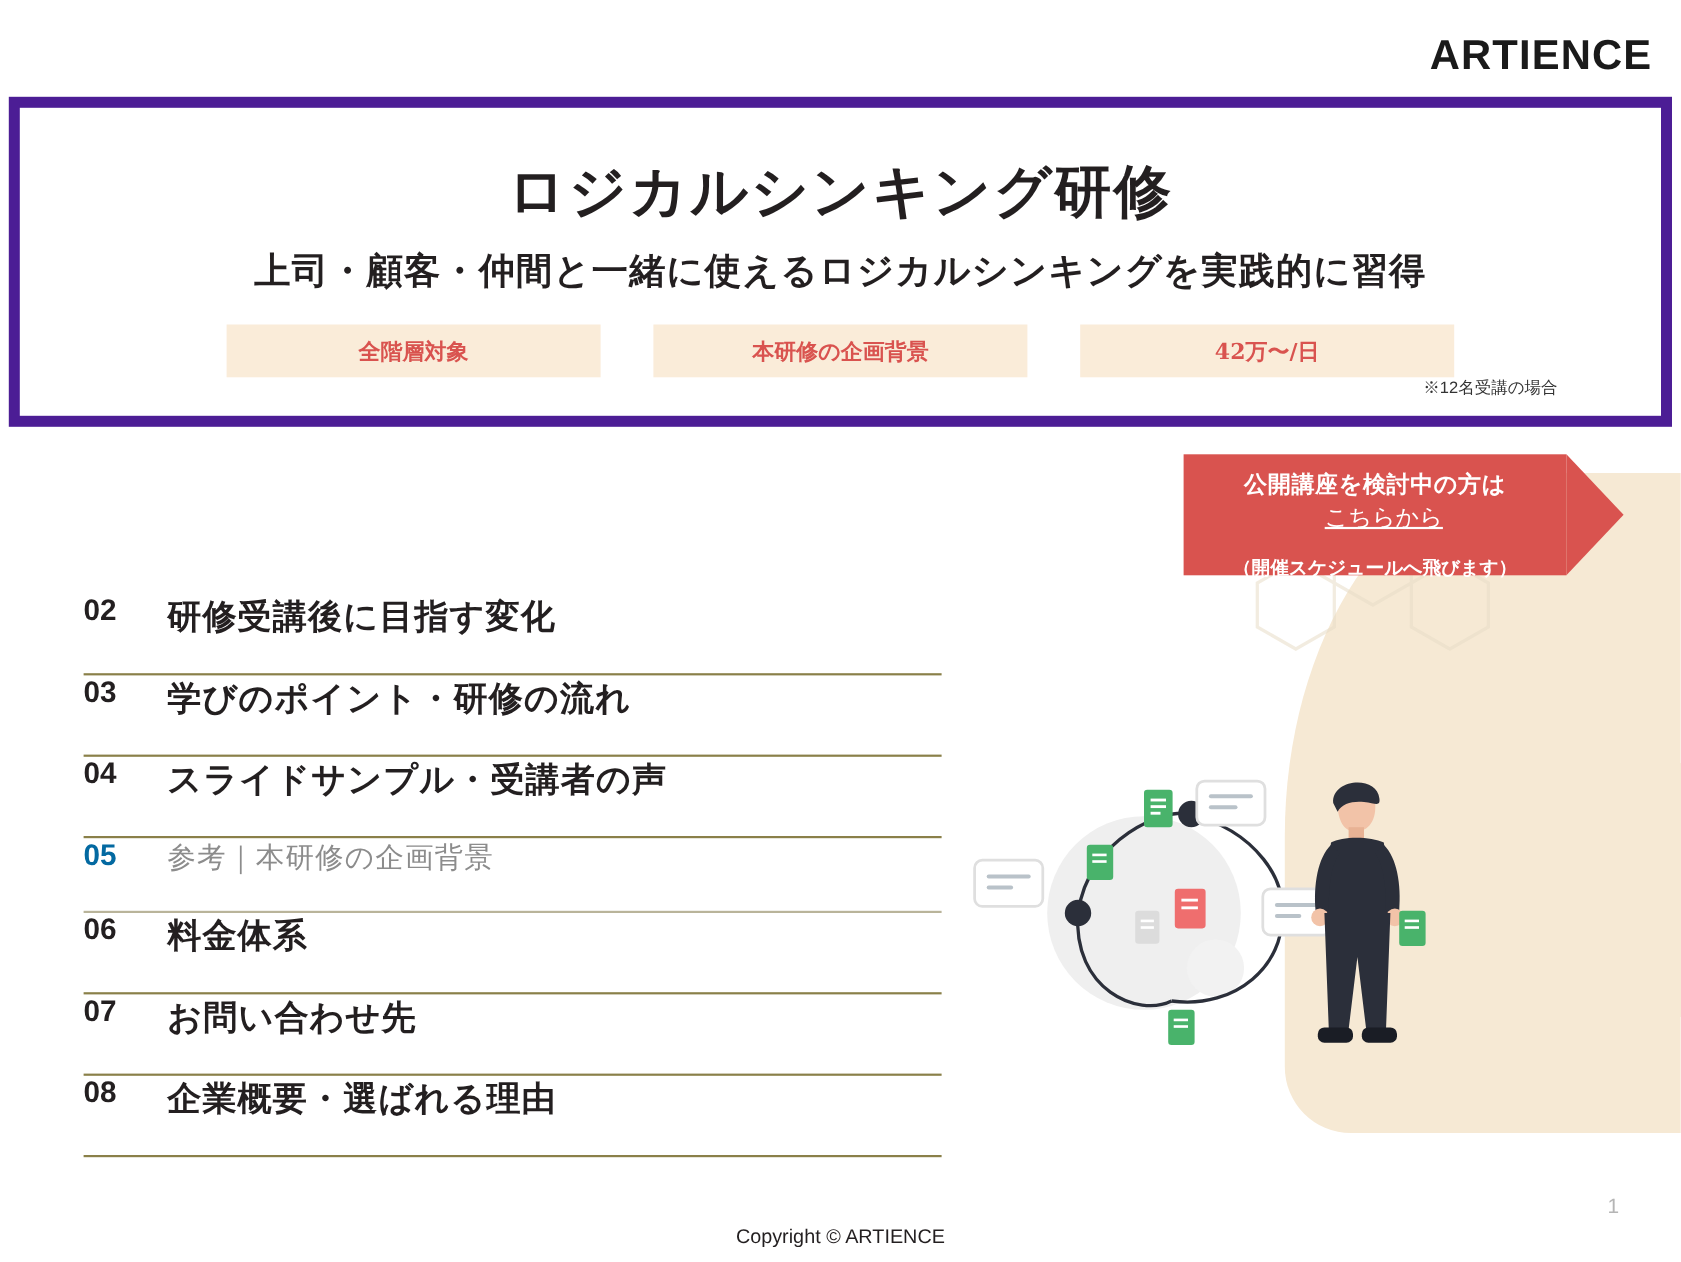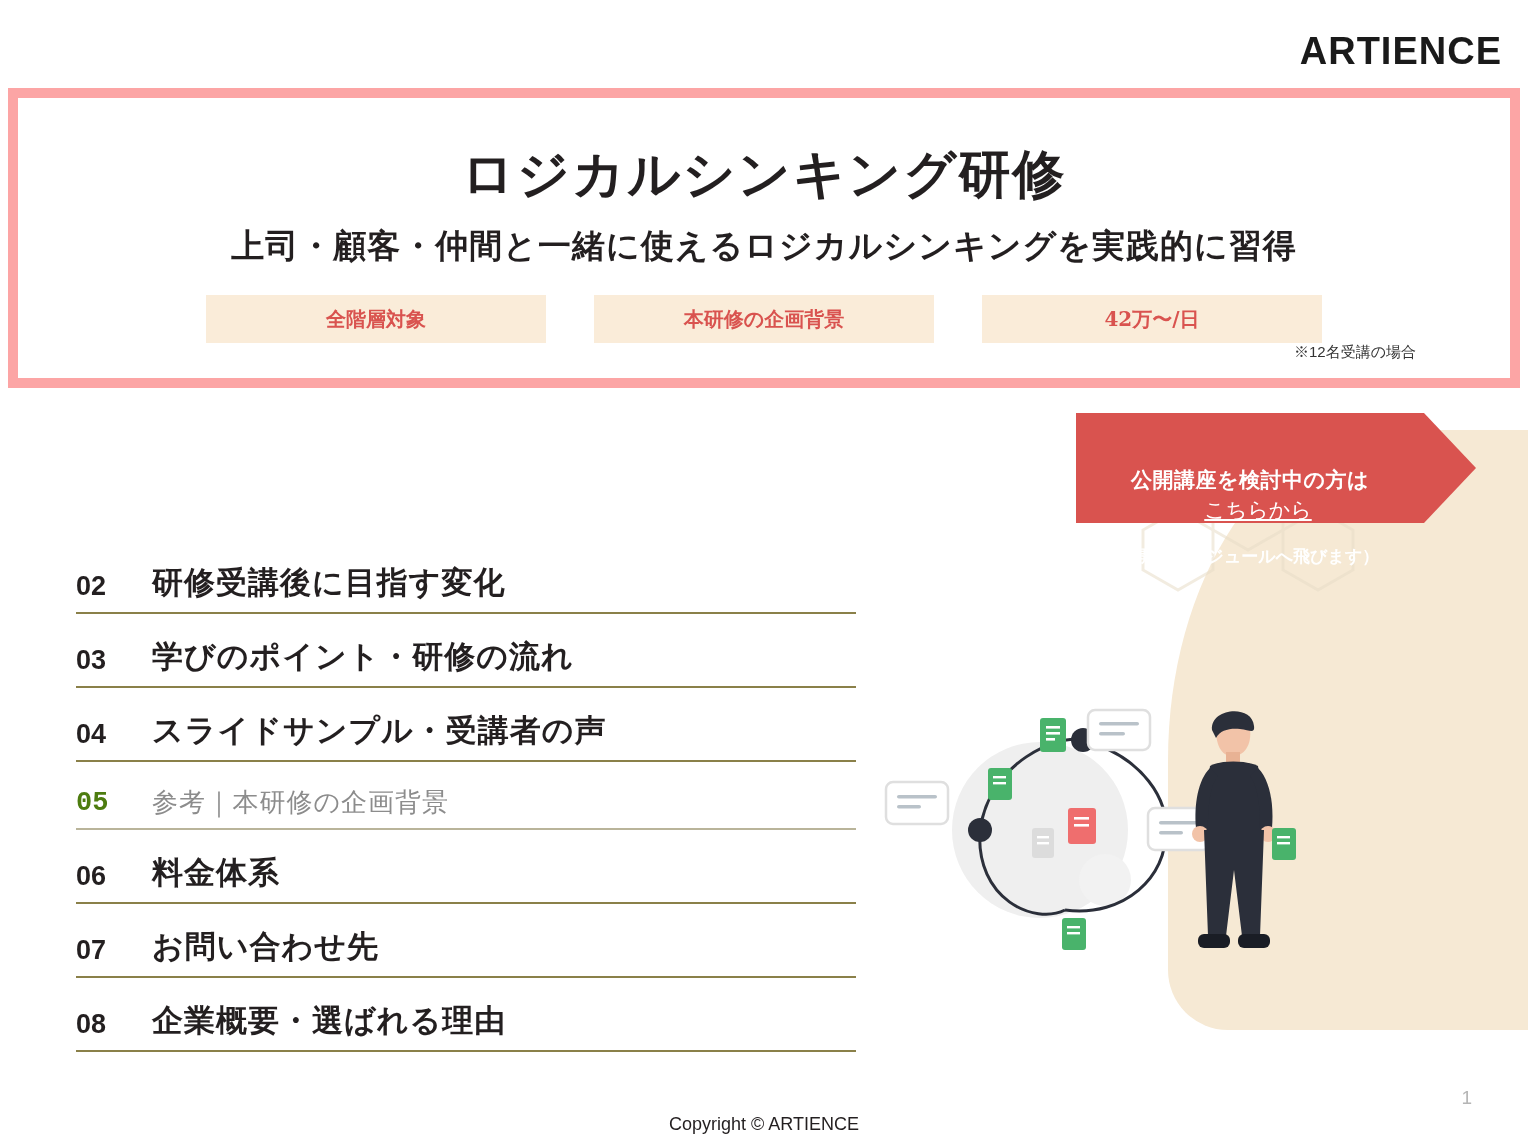--- a/index.html
+++ b/index.html
@@ -29,21 +29,21 @@
   }
 
   
   .hero {
     position: absolute;
     left: 8px;
     top: 88px;
     width: 1512px;
     height: 300px;
     box-sizing: border-box;
-    border: 10px solid #fca5a5;
+    border: 10px solid #4c1d95;
     background: #ffffff;
   }
   .hero-title {
     text-align: center;
     font-size: 52px;
     font-weight: bold;
     letter-spacing: 2px;
     margin-top: 42px;
     color: #231f20;
     font-family: "DejaVu Serif", serif;
@@ -123,35 +123,34 @@
     padding-top: 13px;
   }
   .cta-arrow {
     position: absolute;
     left: 348px; top: 0;
     width: 0; height: 0;
     border-top: 55px solid transparent;
     border-bottom: 55px solid transparent;
     border-left: 52px solid #d9534f;
   }
-  .cta-l1 { font-size: 21px; font-weight: bold; letter-spacing: .5px; font-family: "DejaVu Serif", serif; margin-top: 40px; }
+  .cta-l1 { font-size: 21px; font-weight: bold; letter-spacing: .5px; font-family: "DejaVu Serif", serif; }
   .cta-l2 { font-size: 21px; font-weight: normal; text-decoration: underline; margin-top: 2px; font-family: "DejaVu Serif", serif; margin-left: 16px; }
   .cta-l3 { font-size: 17px; font-weight: bold; margin-top: 21px; font-family: "DejaVu Serif", serif; }
 
   
   .toc {
     position: absolute;
     left: 76px;
     top: 540px;
     width: 780px;
     z-index: 4;
   }
   .toc-row {
     display: flex;
-    align-items: flex-end;
     border-bottom: 2px solid #8a8049;
     height: 68px;
     padding-bottom: 4px;
   }
   .toc-num {
     width: 76px;
     font-size: 27px;
     font-weight: bold;
     color: #231f20;
     padding-bottom: 6px;
@@ -159,23 +158,22 @@
   }
   .toc-label {
     font-size: 31px;
     font-weight: bold;
     color: #231f20;
     padding-bottom: 4px;
     letter-spacing: 1px;
     font-family: Liberation Serif, serif;
   }
   .toc-row.muted .toc-num {
-    color: #4d7c0f;
-    font-weight: bold;
-    font-family: Liberation Mono, monospace;
+    color: #0369a1;
+    font-weight: bold;
   }
   .toc-row.muted .toc-label {
     color: #8c8c8c;
     font-weight: normal;
     font-size: 26px;
   }
   .toc-row.muted { border-bottom-color: #b9b49a; height: 62px; }
 
   
   .illus {

